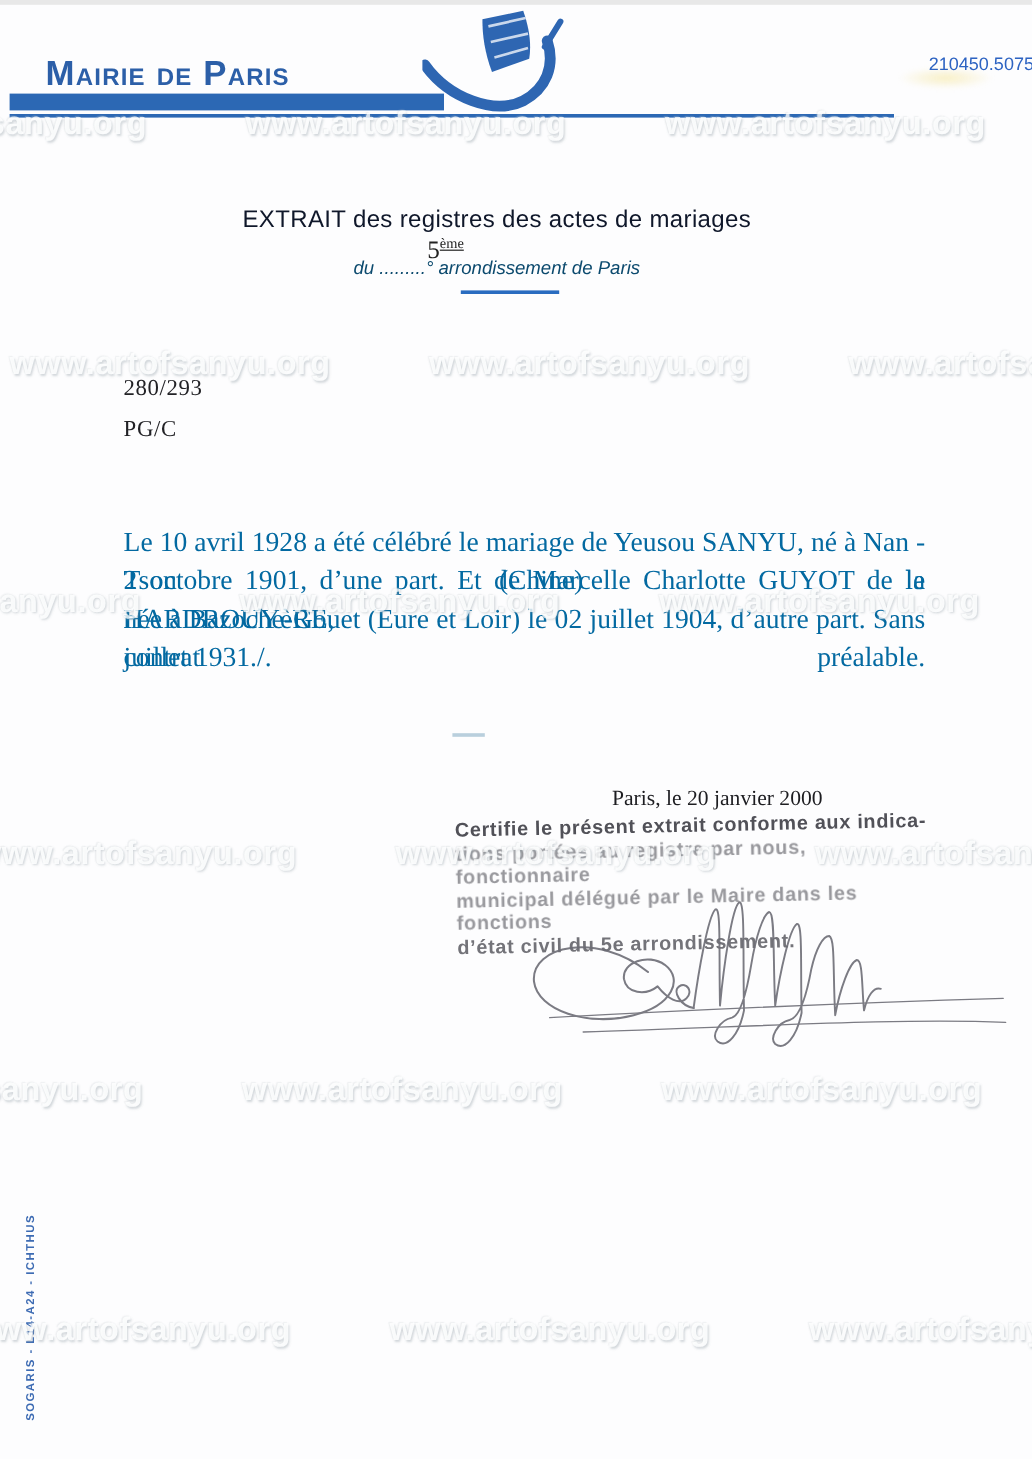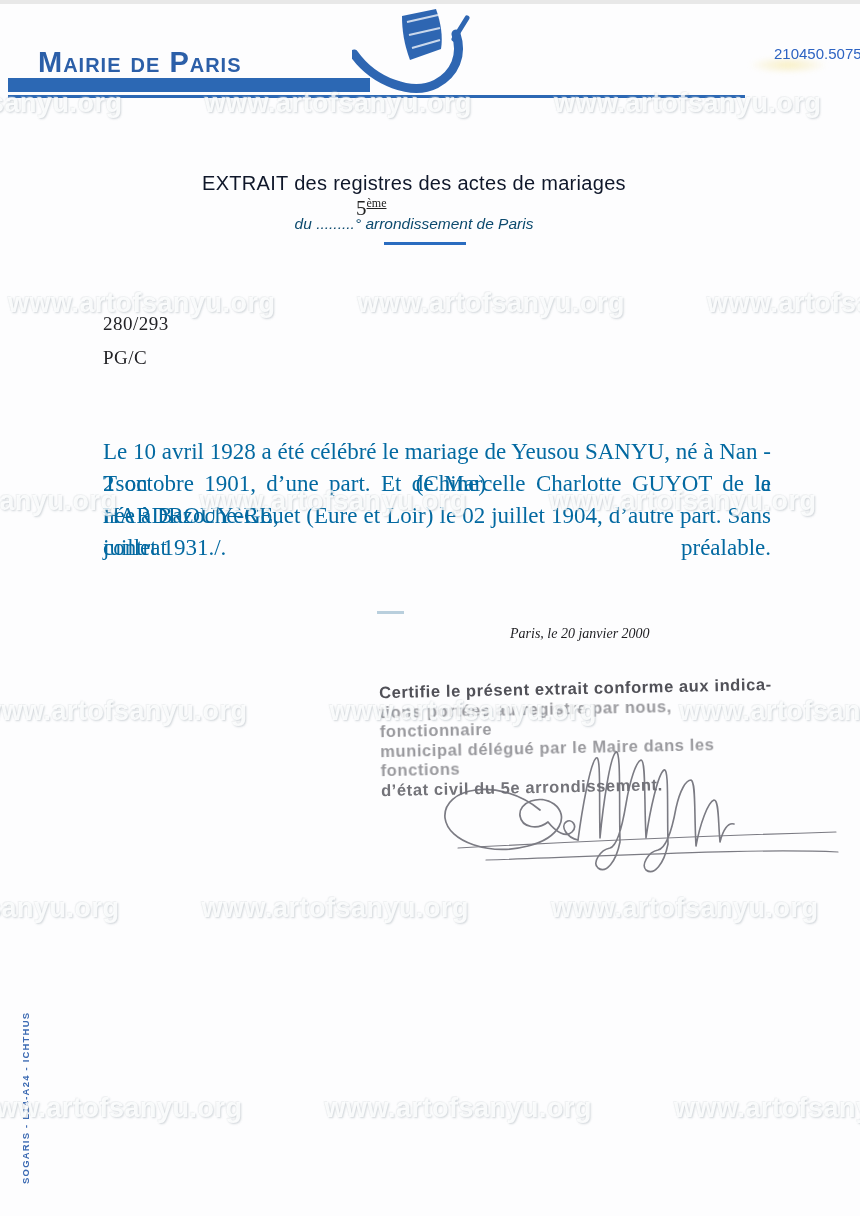--- a/index.html
+++ b/index.html
@@ -51,21 +51,21 @@
   
   .ref{position:absolute;left:103px;font-size:19px;letter-spacing:.5px;color:#222226;}
   .ref-number{top:309px;}
   .ref-initials{top:343px;}
   
   .body-par{position:absolute;left:103px;top:432px;width:668px;font-size:23px;color:#0369a1;}
   .body-line{height:32px;line-height:32px;text-align:justify;text-align-last:justify;}
   .body-line.last{text-align:left;text-align-last:left;}
   .sep-dash{position:absolute;left:377px;top:607px;width:27px;height:3px;background:#b9cfdd;}
   
-  .date-line{position:absolute;left:510px;top:622px;font-size:14px;color:#1d1d21;font-style:italic;}
+  .date-line{position:absolute;left:510px;top:651px;font-size:18px;color:#1d1d21;}
   .stamp{
     position:absolute;left:380px;top:675px;width:400px;
     transform:rotate(-1.2deg);
     font-family:"Liberation Sans",sans-serif;font-size:16.5px;font-weight:700;
     letter-spacing:.6px;line-height:19.5px;color:#515158;
   }
   .stamp-line.faded{opacity:.58;filter:blur(.4px);}
   .stamp-line.semi{opacity:.8;}
   
   .signature{position:absolute;left:420px;top:742px;width:420px;height:135px;}

